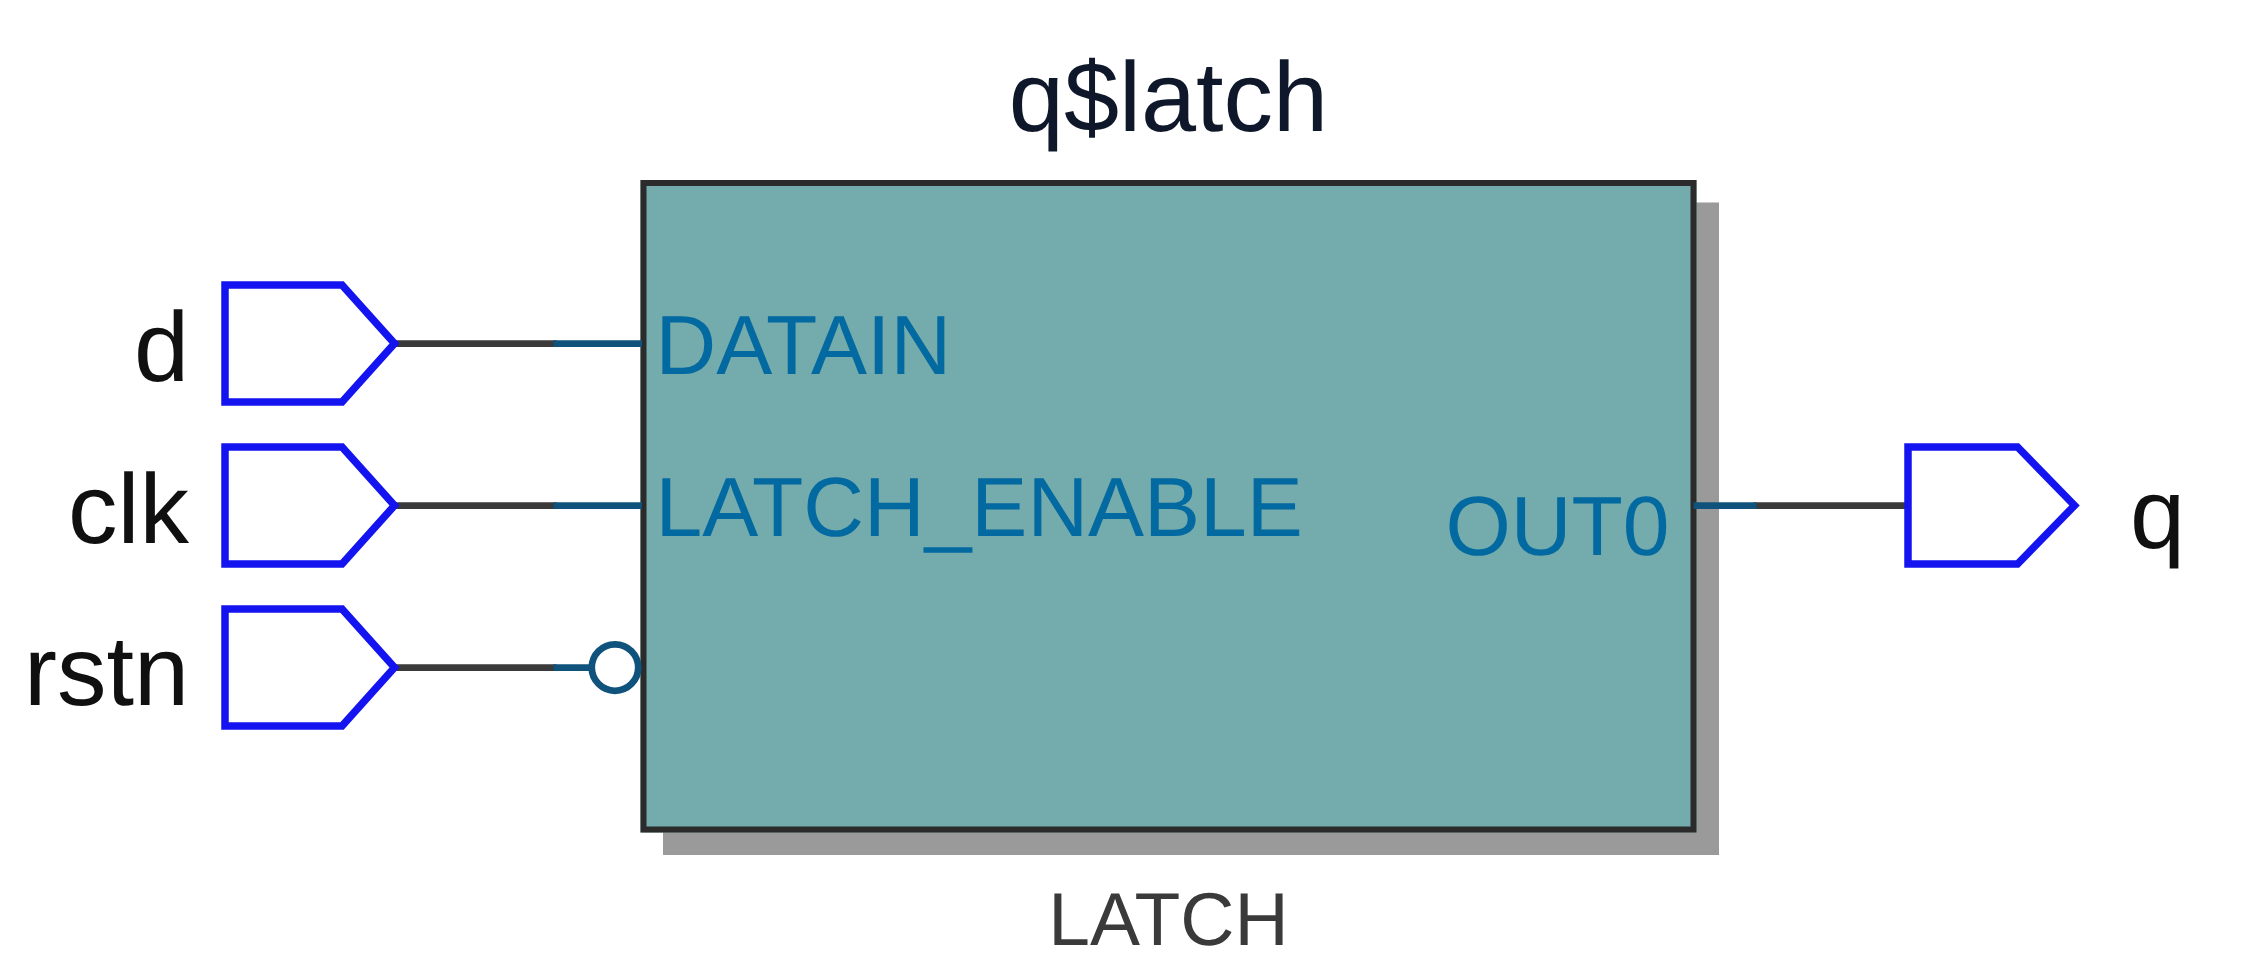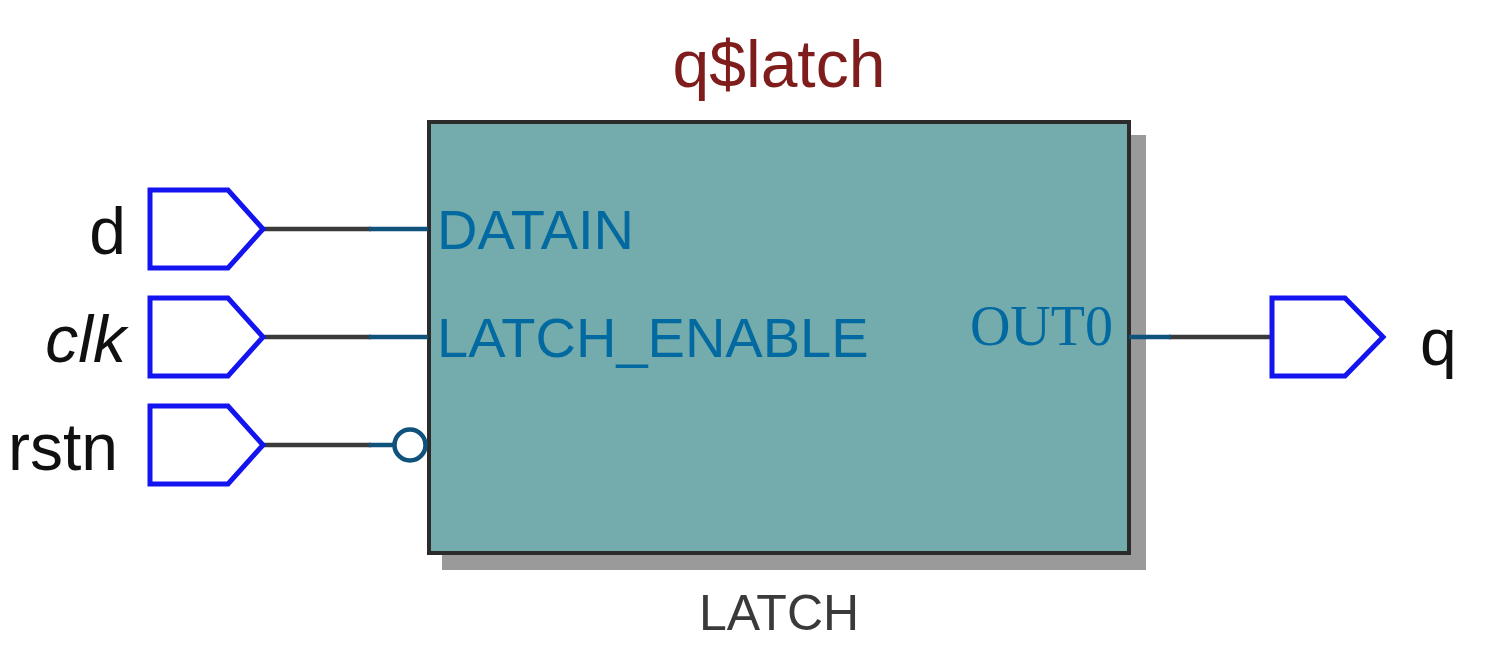--- a/index.html
+++ b/index.html
@@ -46,21 +46,21 @@
     z-index: 2;
   }
   .block-title {
     position: absolute;
     left: 427px;
     top: 24px;
     width: 704px;
     text-align: center;
     font-size: 66px;
     line-height: 80px;
-    color: #7f1d1d;
+    color: #0f172a;
     z-index: 4;
     white-space: nowrap;
   }
   .block-type {
     position: absolute;
     left: 427px;
     top: 578px;
     width: 704px;
     text-align: center;
     font-size: 50px;
@@ -74,33 +74,33 @@
     font-size: 56px;
     line-height: 56px;
     color: #0369a1;
     transform: translateY(-50%);
     z-index: 4;
     white-space: nowrap;
   }
   .pin-datain { left: 437px; top: 230px; }
   .pin-enable { left: 437px; top: 338px; }
   .pin-aclr   { left: 437px; top: 446px; }
-  .pin-out0   { right: 391px; top: 326px; text-align: left; font-family: Liberation Serif, serif; }
+  .pin-out0   { right: 391px; top: 351px; text-align: left; }
   .port-label {
     position: absolute;
     font-size: 66px;
     line-height: 66px;
     color: #101010;
     transform: translateY(-50%);
     z-index: 4;
     white-space: nowrap;
   }
   .port-d    { left: 0px;    top: 231px; width: 126px; text-align: right; }
-  .port-clk  { left: 0px;    top: 339px; width: 126px; text-align: right; font-style: italic; }
-  .port-rstn { left: 0px;    top: 447px; width: 126px; text-align: center; }
+  .port-clk  { left: 0px;    top: 339px; width: 126px; text-align: right; }
+  .port-rstn { left: 0px;    top: 447px; width: 126px; text-align: right; }
   .port-q    { left: 1420px; top: 342px; text-align: left; }
 </style>
 </head>
 <body>
 
 <div class="canvas">
 
   <div class="block-shadow"></div>
   <div class="block-body"></div>
 

